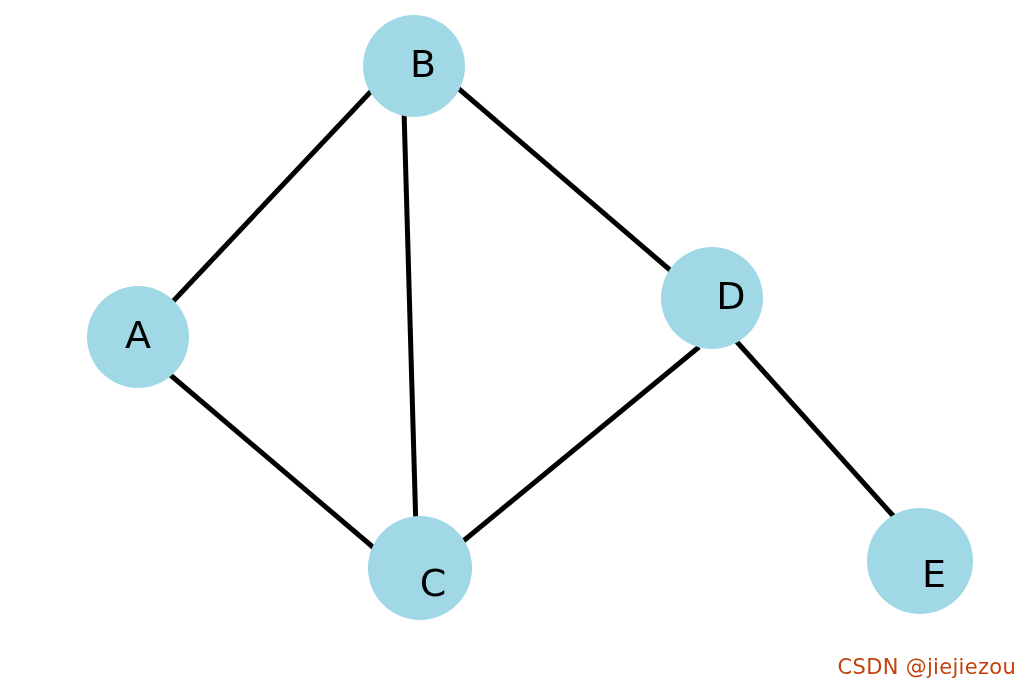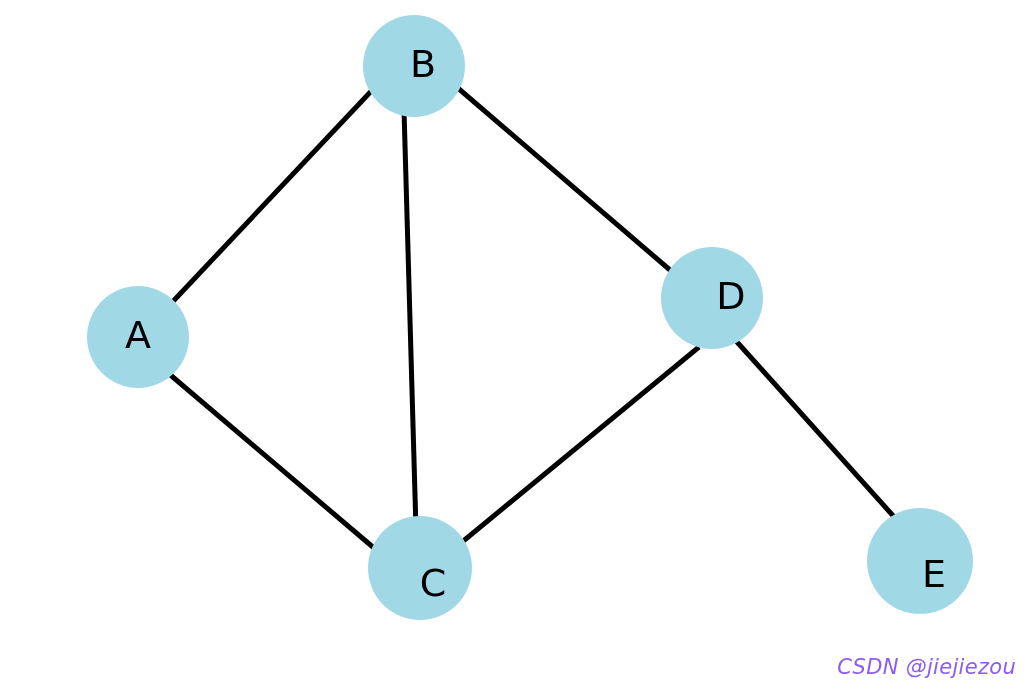--- a/index.html
+++ b/index.html
@@ -36,25 +36,24 @@
     text-anchor: middle;
     dominant-baseline: central;
     user-select: none;
   }
   .watermark {
     position: absolute;
     right: 18px;
     bottom: 8px;
     font-family: "DejaVu Sans", "Liberation Sans", sans-serif;
     font-size: 21px;
-    color: #8b5cf6;
+    color: #c2410c;
     letter-spacing: 0.3px;
     white-space: nowrap;
     user-select: none;
-    font-style: italic;
   }
 </style>
 </head>
 <body>
 
 <div id="canvas">
   <svg id="graph-svg" viewBox="0 0 1034 687" xmlns="http://www.w3.org/2000/svg">
     <g id="edges-layer">
         <line x1="163" y1="312" x2="377" y2="85" stroke="#000000" stroke-width="5" class="graph-edge"></line>
         <line x1="161" y1="367" x2="374" y2="548" stroke="#000000" stroke-width="5" class="graph-edge"></line>

